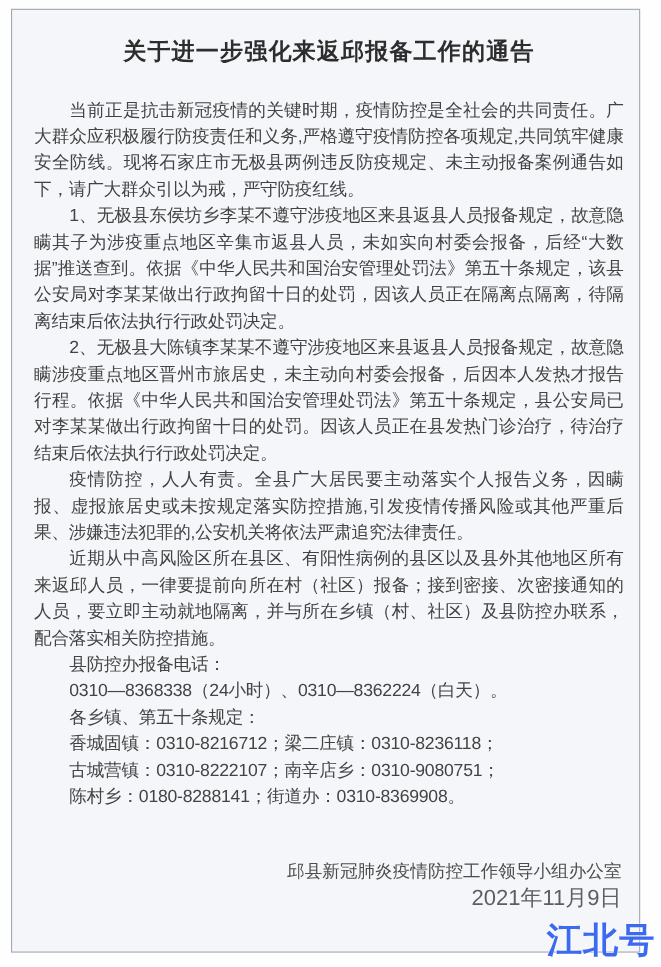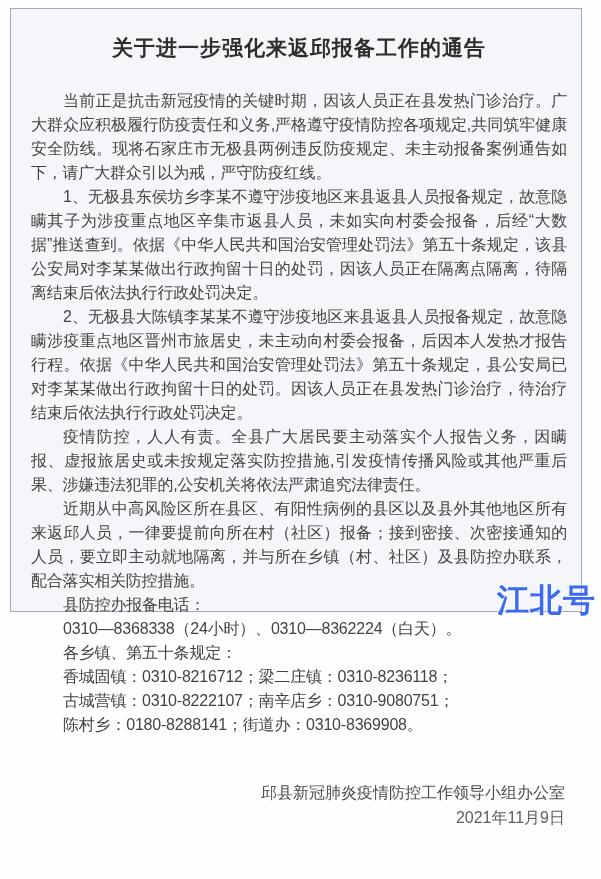--- a/index.html
+++ b/index.html
@@ -13,21 +13,21 @@
     width: 601px;
     height: 879px;
     background: #fefefe;
     overflow: hidden;
   }
   .notice-box {
     position: absolute;
     left: 10px;
     top: 8px;
     width: 572px;
-    height: 604px;
+    height: 858px;
     box-sizing: border-box;
     background: #f5f6f9;
     border: 1px solid #a2a9b3;
     padding: 16px 14px 0 20px;
   }
   .notice-title {
     margin: 8px 0 26px 0;
     text-align: center;
     font-size: 21px;
     line-height: 30px;
@@ -49,21 +49,21 @@
     text-align: right;
     padding-right: 2px;
   }
   .signature-line {
     font-size: 16px;
     line-height: 25px;
     color: #4c4c4c;
     margin: 0;
   }
   .date-line {
-    font-size: 16px;
+    font-size: 20px;
     line-height: 25px;
     color: #5e5e5e;
     margin: 0;
   }
   .watermark {
     position: absolute;
     right: -15px;
     bottom: -12px;
     font-size: 32px;
     font-weight: bold;
@@ -73,21 +73,21 @@
   }
 </style>
 </head>
 <body>
 
 <div class="page">
   <div class="notice-box">
     <h1 class="notice-title">关于进一步强化来返邱报备工作的通告</h1>
 
     <div class="notice-body">
-        <p>当前正是抗击新冠疫情的关键时期，因该人员正在县发热门诊治疗。广大群众应积极履行防疫责任和义务,严格遵守疫情防控各项规定,共同筑牢健康安全防线。现将石家庄市无极县两例违反防疫规定、未主动报备案例通告如下，请广大群众引以为戒，严守防疫红线。</p>
+        <p>当前正是抗击新冠疫情的关键时期，疫情防控是全社会的共同责任。广大群众应积极履行防疫责任和义务,严格遵守疫情防控各项规定,共同筑牢健康安全防线。现将石家庄市无极县两例违反防疫规定、未主动报备案例通告如下，请广大群众引以为戒，严守防疫红线。</p>
         <p>1、无极县东侯坊乡李某不遵守涉疫地区来县返县人员报备规定，故意隐瞒其子为涉疫重点地区辛集市返县人员，未如实向村委会报备，后经“大数据”推送查到。依据《中华人民共和国治安管理处罚法》第五十条规定，该县公安局对李某某做出行政拘留十日的处罚，因该人员正在隔离点隔离，待隔离结束后依法执行行政处罚决定。</p>
         <p>2、无极县大陈镇李某某不遵守涉疫地区来县返县人员报备规定，故意隐瞒涉疫重点地区晋州市旅居史，未主动向村委会报备，后因本人发热才报告行程。依据《中华人民共和国治安管理处罚法》第五十条规定，县公安局已对李某某做出行政拘留十日的处罚。因该人员正在县发热门诊治疗，待治疗结束后依法执行行政处罚决定。</p>
         <p>疫情防控，人人有责。全县广大居民要主动落实个人报告义务，因瞒报、虚报旅居史或未按规定落实防控措施,引发疫情传播风险或其他严重后果、涉嫌违法犯罪的,公安机关将依法严肃追究法律责任。</p>
         <p>近期从中高风险区所在县区、有阳性病例的县区以及县外其他地区所有来返邱人员，一律要提前向所在村（社区）报备；接到密接、次密接通知的人员，要立即主动就地隔离，并与所在乡镇（村、社区）及县防控办联系，配合落实相关防控措施。</p>
         <p>县防控办报备电话：</p>
         <p>0310—8368338（24小时）、0310—8362224（白天）。</p>
         <p>各乡镇、第五十条规定：</p>
         <p>香城固镇：0310-8216712；梁二庄镇：0310-8236118；</p>
         <p>古城营镇：0310-8222107；南辛店乡：0310-9080751；</p>
         <p>陈村乡：0180-8288141；街道办：0310-8369908。</p>

